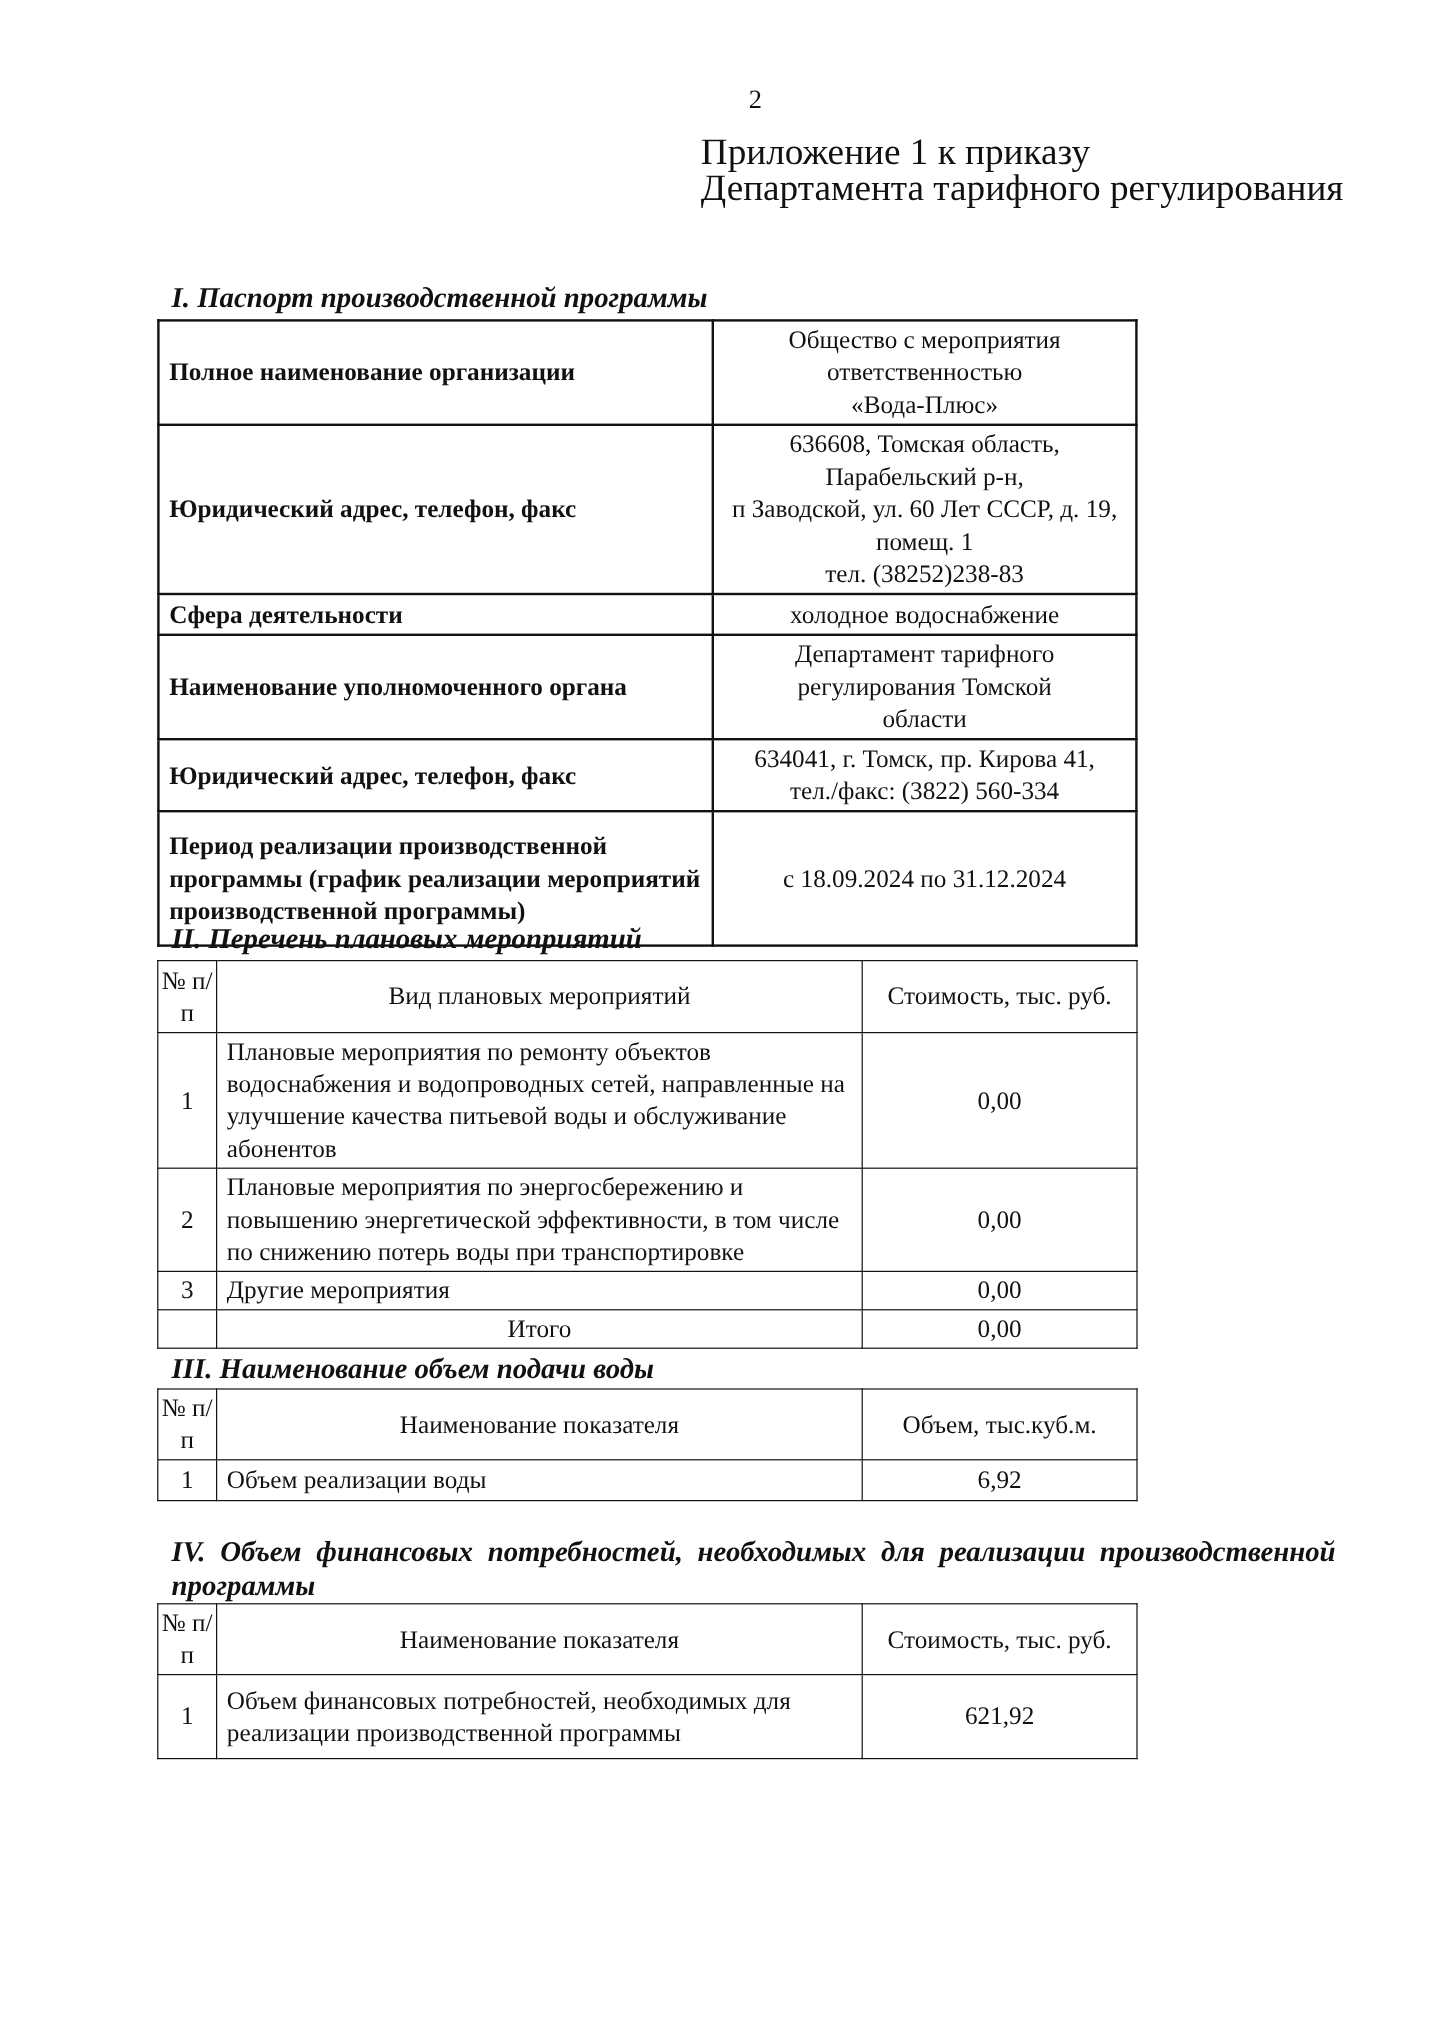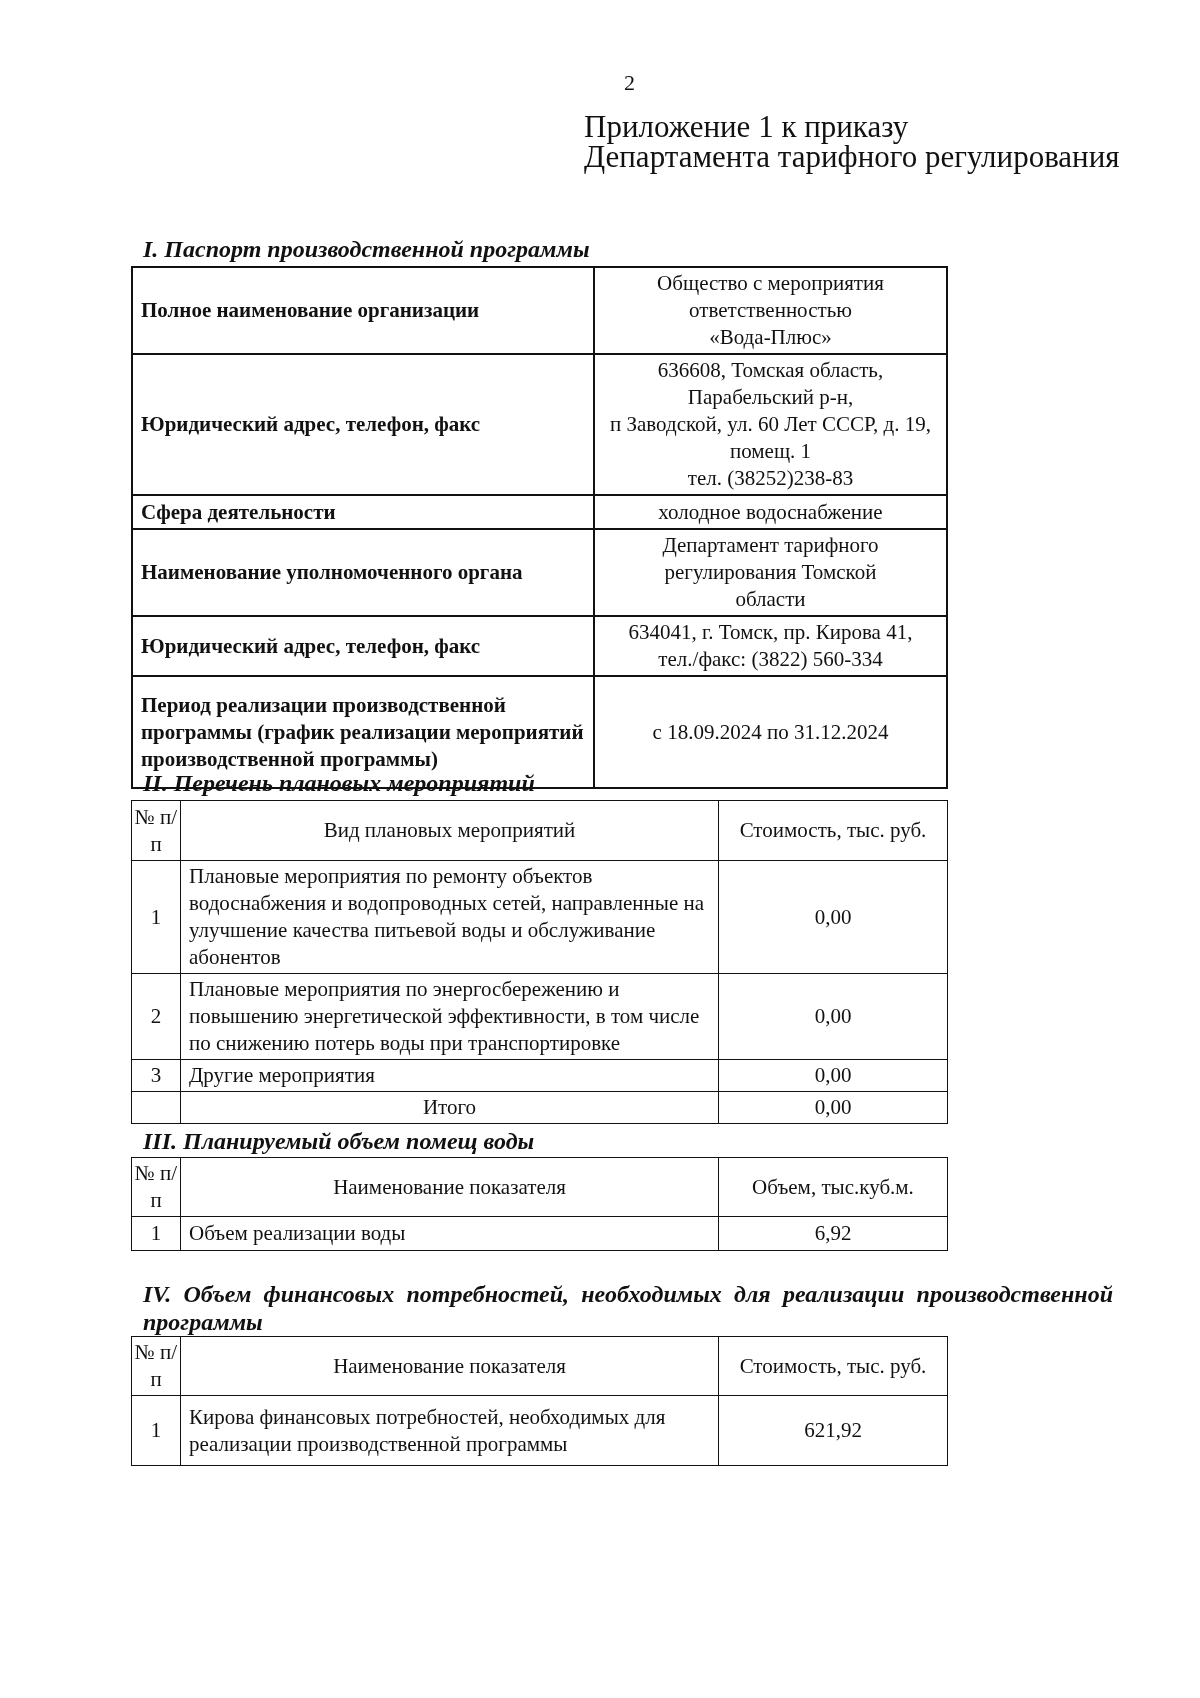--- a/index.html
+++ b/index.html
@@ -94,21 +94,21 @@
     <td class="cost">0,00</td>
   </tr>
   <tr style="height:32px;">
     <td class="num"></td>
     <td class="center">Итого</td>
     <td class="cost">0,00</td>
   </tr>
 </tbody>
   </table>
 
-<div class="section-title" style="top:1128px;">III. Планируемый объем помещ воды</div>
+<div class="section-title" style="top:1128px;">III. Наименование объем подачи воды</div>
 <table style="top:1157px;">
   <tbody>
       <tr style="height:58px;">
     <td class="num">№ п/п</td>
     <td class="center">Наименование показателя</td>
     <td class="cost">Объем, тыс.куб.м.</td>
   </tr>
   <tr style="height:34px;">
     <td class="num">1</td>
     <td>Объем реализации воды</td>
@@ -120,17 +120,17 @@
 <div class="section-title justify" style="top:1280px; width:970px; line-height:28px;">IV. Объем финансовых потребностей, необходимых для реализации производственной программы</div>
 <table style="top:1336px;">
   <tbody>
       <tr style="height:58px;">
     <td class="num">№ п/п</td>
     <td class="center">Наименование показателя</td>
     <td class="cost">Стоимость, тыс. руб.</td>
   </tr>
   <tr style="height:70px;">
     <td class="num">1</td>
-    <td>Кирова финансовых потребностей, необходимых для реализации производственной программы</td>
+    <td>Объем финансовых потребностей, необходимых для реализации производственной программы</td>
     <td class="cost">621,92</td>
   </tr>
 </tbody>
   </table>
 
 </body></html>

